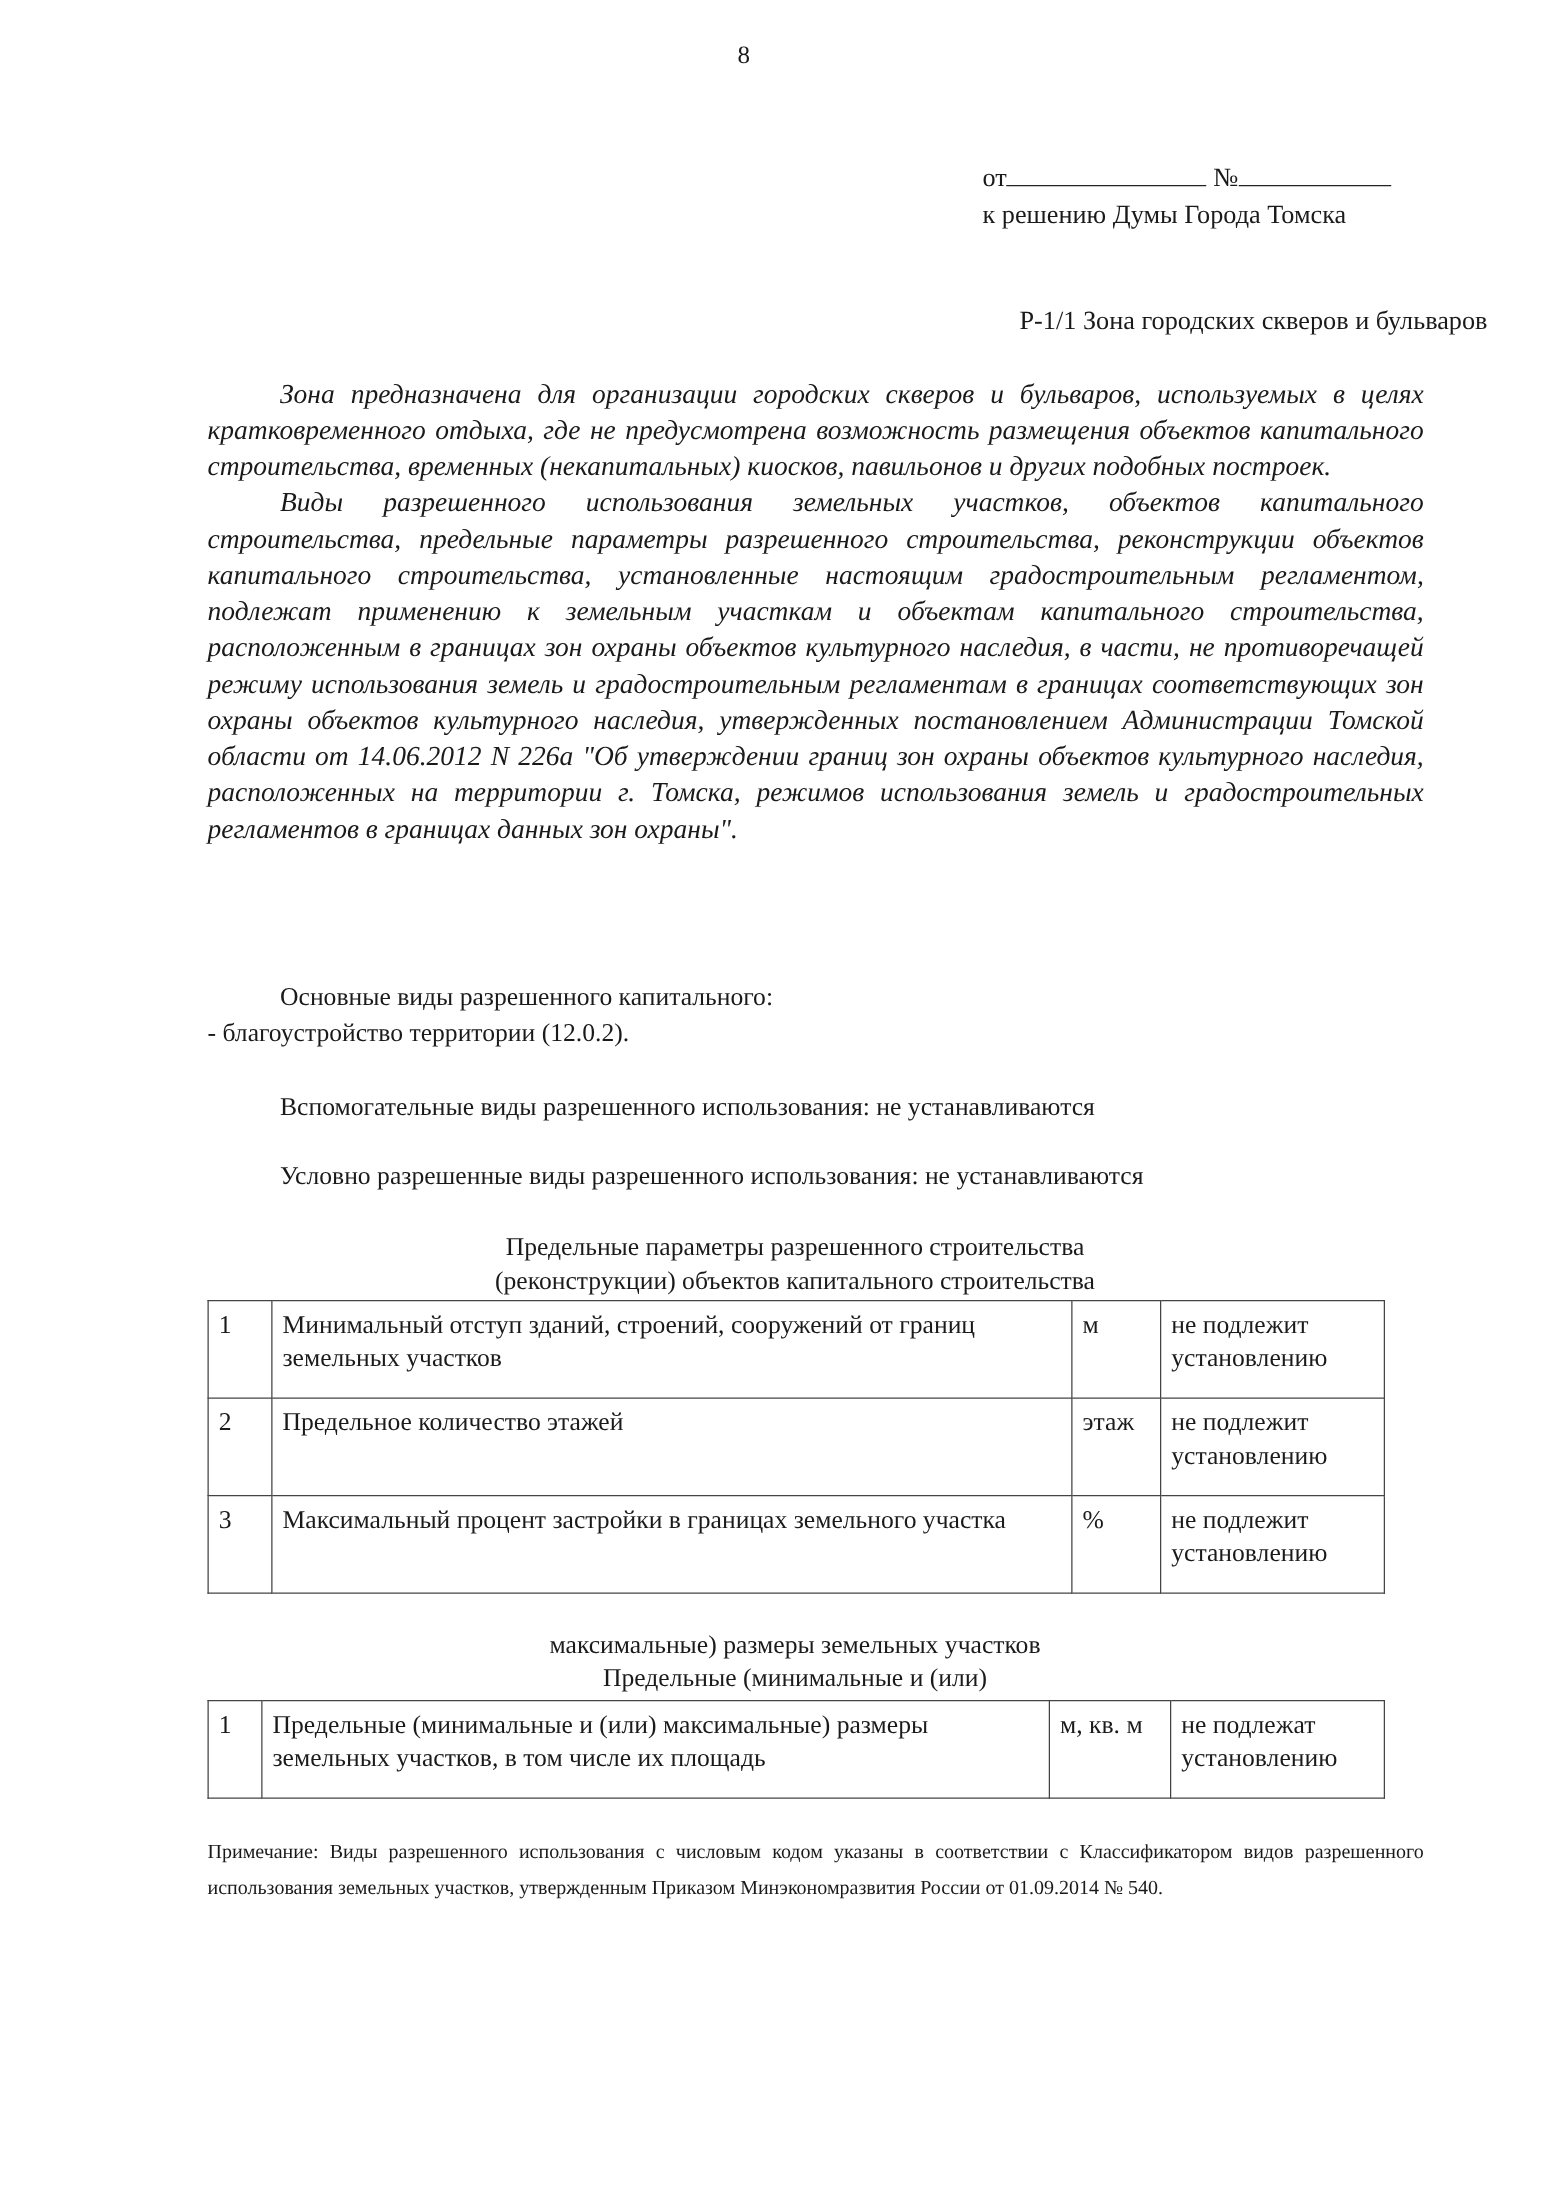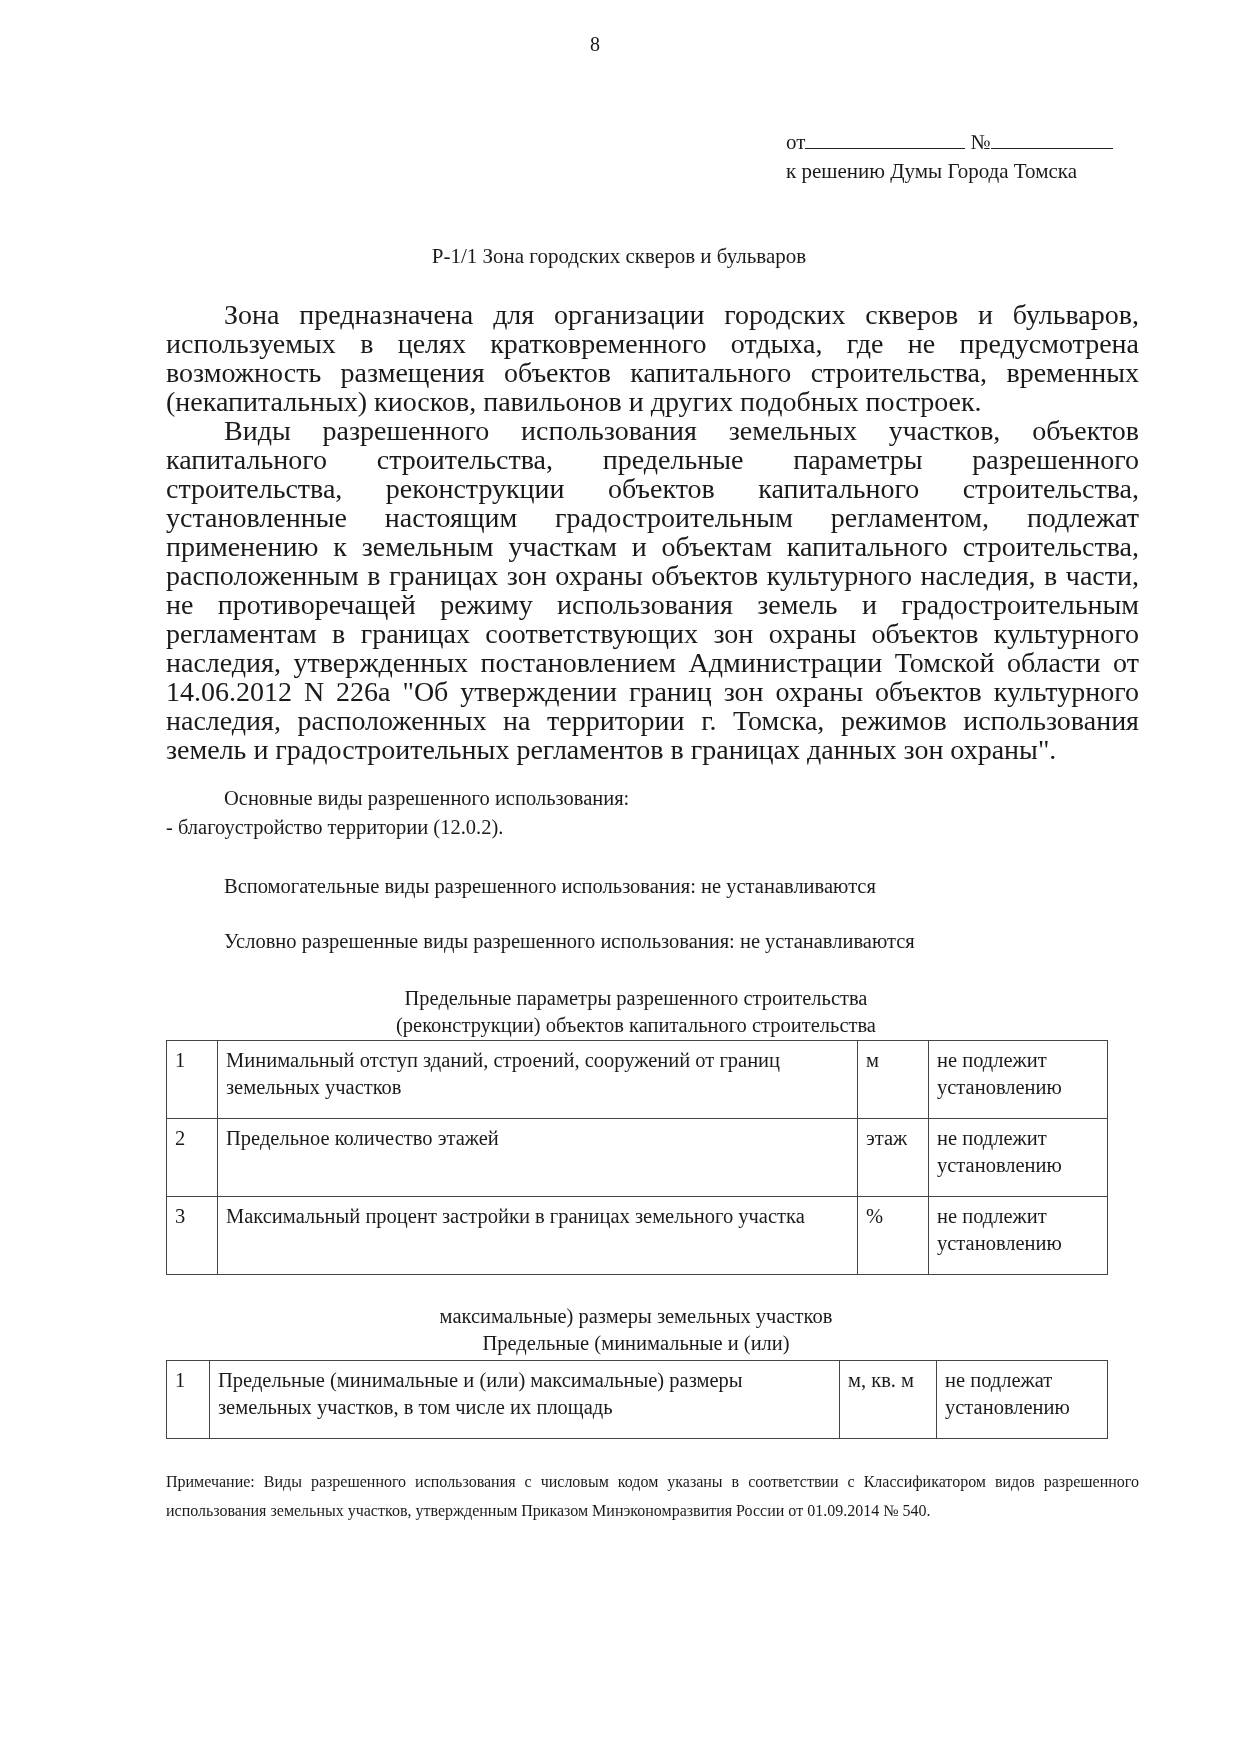--- a/index.html
+++ b/index.html
@@ -1,22 +1,22 @@
 <!DOCTYPE html>
 <html><head>
 <meta charset="utf-8">
 <style>
   html, body { margin:0; padding:0; background:#fff; }
   body { width:1240px; height:1753px; position:relative; font-family:"Liberation Serif", serif; color:#1a1a1a; overflow:hidden; }
   .abs { position:absolute; }
   .pagenum { top:33px; left:0; width:1190px; text-align:center; font-size:20px; }
   .appendix { left:786px; top:128px; font-size:21px; line-height:29px; }
   .appendix .u { display:inline-block; border-bottom:1px solid #222; height:20px; vertical-align:baseline; }
-  .title { top:244px; left:0; width:1190px; text-align:center; font-size:21px;padding-left:24px; }
-  .para { left:166px; width:973px; font-size:28px; line-height:29px; text-align:justify; }
+  .title { top:244px; left:0; width:1190px; text-align:right; font-size:21px; }
+  .para { left:166px; width:973px; font-size:22px; line-height:29px; text-align:justify;font-style:italic; }
   .para p { margin:0; text-indent:58px; }
   .line { left:166px; font-size:20.5px; line-height:29px; }
   .cap { left:166px; width:940px; text-align:center; font-size:20.5px; line-height:27px; }
   table { border-collapse:collapse; font-size:20.5px; line-height:27px; }
   td { border:1.5px solid #444; vertical-align:top; padding:6px 6px 4px 8px; }
   .t1 { left:166px; top:1040px; width:942px; }
   .t2 { left:166px; top:1360px; width:942px; }
   .note { left:166px; top:1467px; width:973px; font-size:16px; line-height:29px; text-align:justify; }
 </style>
 </head>
@@ -32,21 +32,21 @@
   <div>к решению Думы Города Томска</div>
 </div>
 
 <div class="abs title">Р-1/1 Зона городских скверов и бульваров</div>
 
 <div class="abs para" style="top:300px">
   <p>Зона предназначена для организации городских скверов и бульваров, используемых в целях кратковременного отдыха, где не предусмотрена возможность размещения объектов капитального строительства, временных (некапитальных) киосков, павильонов и других подобных построек.</p>
   <p>Виды разрешенного использования земельных участков, объектов капитального строительства, предельные параметры разрешенного строительства, реконструкции объектов капитального строительства, установленные настоящим градостроительным регламентом, подлежат применению к земельным участкам и объектам капитального строительства, расположенным в границах зон охраны объектов культурного наследия, в части, не противоречащей режиму использования земель и градостроительным регламентам в границах соответствующих зон охраны объектов культурного наследия, утвержденных постановлением Администрации Томской области от 14.06.2012 N 226а "Об утверждении границ зон охраны объектов культурного наследия, расположенных на территории г. Томска, режимов использования земель и градостроительных регламентов в границах данных зон охраны".</p>
 </div>
 
-<div class="abs line" style="left:224px; top:784px">Основные виды разрешенного использования:</div>
+<div class="abs line" style="left:224px; top:784px">Основные виды разрешенного капитального:</div>
 <div class="abs line" style="top:813px">- благоустройство территории (12.0.2).</div>
 
 <div class="abs line" style="left:224px; top:872px">Вспомогательные виды разрешенного использования: не устанавливаются</div>
 <div class="abs line" style="left:224px; top:927px">Условно разрешенные виды разрешенного использования: не устанавливаются</div>
 
 <div class="abs cap" style="top:985px">
   <div>Предельные параметры разрешенного строительства</div>
   <div>(реконструкции) объектов капитального строительства</div>
 </div>
 

